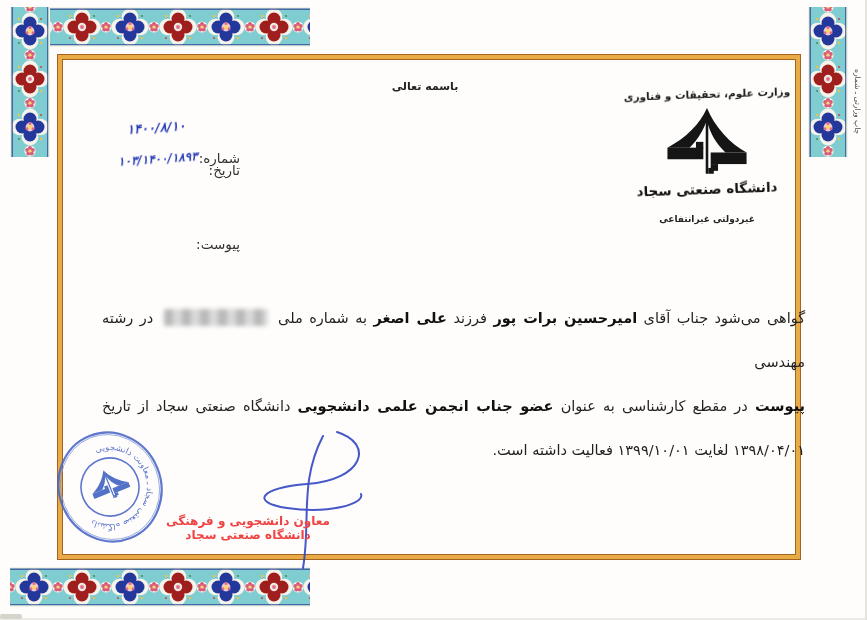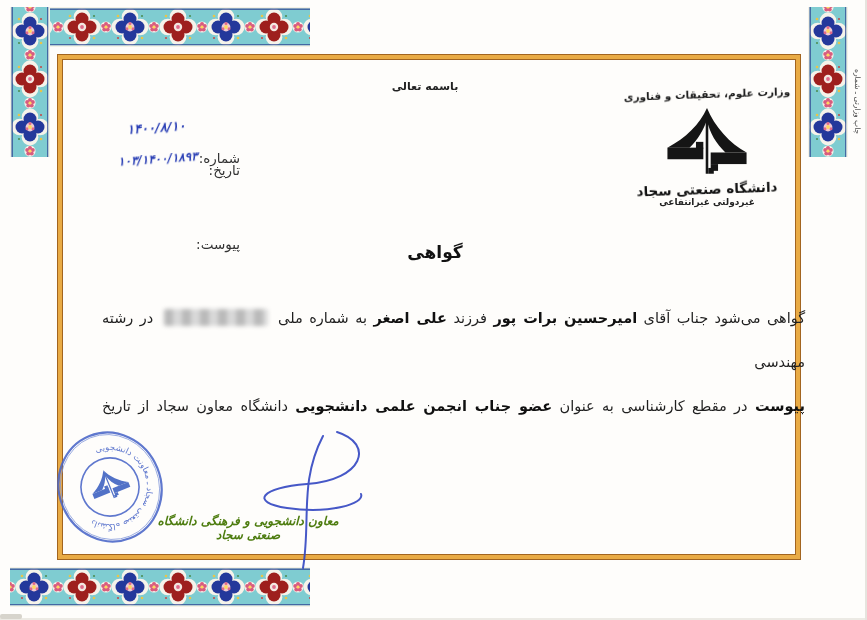--- a/index.html
+++ b/index.html
@@ -30,36 +30,36 @@
   .hand{
     position:absolute;color:#2a3fb5;font-size:13px;font-weight:bold;font-style:italic;
     transform:rotate(-4deg);letter-spacing:1px;filter:blur(.3px);white-space:nowrap;direction:ltr;
   }
   .hand-date{top:-2px;right:55px;}
   .hand-number{top:30px;right:42px;font-size:12px;}
   .letterhead{position:absolute;top:88px;left:618px;width:178px;text-align:center;}
   .ministry{font-size:10.5px;font-weight:bold;color:#1c1c1c;transform:rotate(-2deg);filter:blur(.2px);}
   .logo-wrap{margin:4px auto 0;width:92px;height:76px;color:#151515;}
   .university{font-size:13.5px;font-weight:bold;color:#111;margin-top:1px;transform:rotate(-2deg);filter:blur(.2px);}
-  .subtitle{font-size:9px;font-weight:bold;color:#222;margin-top:0;filter:blur(.3px);}
+  .subtitle{font-size:9px;font-weight:bold;color:#222;margin-top:17px;filter:blur(.3px);}
   .cert-title{position:absolute;top:242px;left:370px;width:130px;text-align:center;font-size:17px;font-weight:bold;color:#111;}
   .body-text{
     position:absolute;top:296px;left:66px;right:62px;
     font-size:14.5px;line-height:44px;color:#1f1f1f;direction:rtl;margin-left:36px;
   }
   .jline{text-align:justify;text-align-last:justify;}
   .lline{text-align:right;}
   .b{font-weight:bold;color:#101010;}
   .redacted{
     display:inline-block;width:104px;height:17px;vertical-align:-3px;border-radius:2px;margin:0 4px;
     background:repeating-linear-gradient(90deg,#b9b9b9 0 9px,#d9d9d9 9px 18px);
     filter:blur(2.2px);
   }
   .sig-name{position:absolute;top:483px;left:163px;width:160px;text-align:center;font-size:13px;font-weight:bold;color:#1a1a1a;}
-  .sig-role{position:absolute;top:514px;left:148px;width:200px;text-align:center;font-size:12px;font-weight:bold;color:#4d7c0f;font-style:italic;}
+  .sig-role{position:absolute;top:514px;left:148px;width:200px;text-align:center;font-size:12px;font-weight:bold;color:#ef4444;}
   .stamp{position:absolute;top:426px;left:50px;width:120px;height:122px;color:#3b5fc0;}
   .scribble{position:absolute;top:418px;left:225px;width:170px;height:160px;}
   .edge-print{
     position:absolute;top:14px;right:5px;height:120px;
     writing-mode:vertical-rl;font-size:7.5px;color:#4a4a4a;letter-spacing:2px;
     filter:blur(.45px);direction:rtl;
   }
   .artifact{position:absolute;left:0;bottom:1px;width:22px;height:5px;background:#d7d4cc;border-radius:2px;}
 </style>
 </head>
@@ -183,37 +183,39 @@
     <div class="ministry fa">وزارت علوم، تحقیقات و فناوری</div>
     <div class="logo-wrap">
       <svg viewBox="0 0 100 78" width="92" height="76">
           <use href="#sajjad-logo" transform="scale(1,1.05)"></use>
         </svg>
     </div>
     <div class="university fa">دانشگاه صنعتی سجاد</div>
     <div class="subtitle fa">غیردولتی غیرانتفاعی</div>
   </div>
 
-  <div class="cert-title fa">گواهی</div>
 
   <div class="body-text">
     <div class="jline">
       <span>گواهی می‌شود جناب آقای</span>
       <span class="b">امیرحسین برات پور</span>
       <span>فرزند</span>
       <span class="b">علی اصغر</span>
       <span>به شماره ملی</span>
       <span class="redacted"></span>
       <span>در رشته مهندسی</span>
     </div>
     <div class="jline">
       <span class="b">پیوست</span>
       <span>در مقطع کارشناسی به عنوان</span>
       <span class="b">عضو جناب انجمن علمی دانشجویی</span>
-      <span>دانشگاه معاون سجاد از تاریخ</span>
+      <span>دانشگاه صنعتی سجاد از تاریخ</span>
+    </div>
+    <div class="lline">
+      <span>۱۳۹۸/۰۴/۰۱ لغایت ۱۳۹۹/۱۰/۰۱ فعالیت داشته است.</span>
     </div>
   </div>
 
   <div class="stamp">
     <svg viewBox="0 0 120 122" width="120" height="122">
       <g transform="rotate(-22 60 61)" opacity="0.88">
         <ellipse cx="60" cy="61" rx="51" ry="55" fill="none" stroke="#4a66c8" stroke-width="2.2"></ellipse>
         <ellipse cx="60" cy="61" rx="49" ry="53" fill="none" stroke="#7f95da" stroke-width="0.8"></ellipse>
         <circle cx="60" cy="61" r="29" fill="none" stroke="#4a66c8" stroke-width="1.6"></circle>
         <g transform="translate(38,42) scale(0.44)" color="#3b5fc0">

